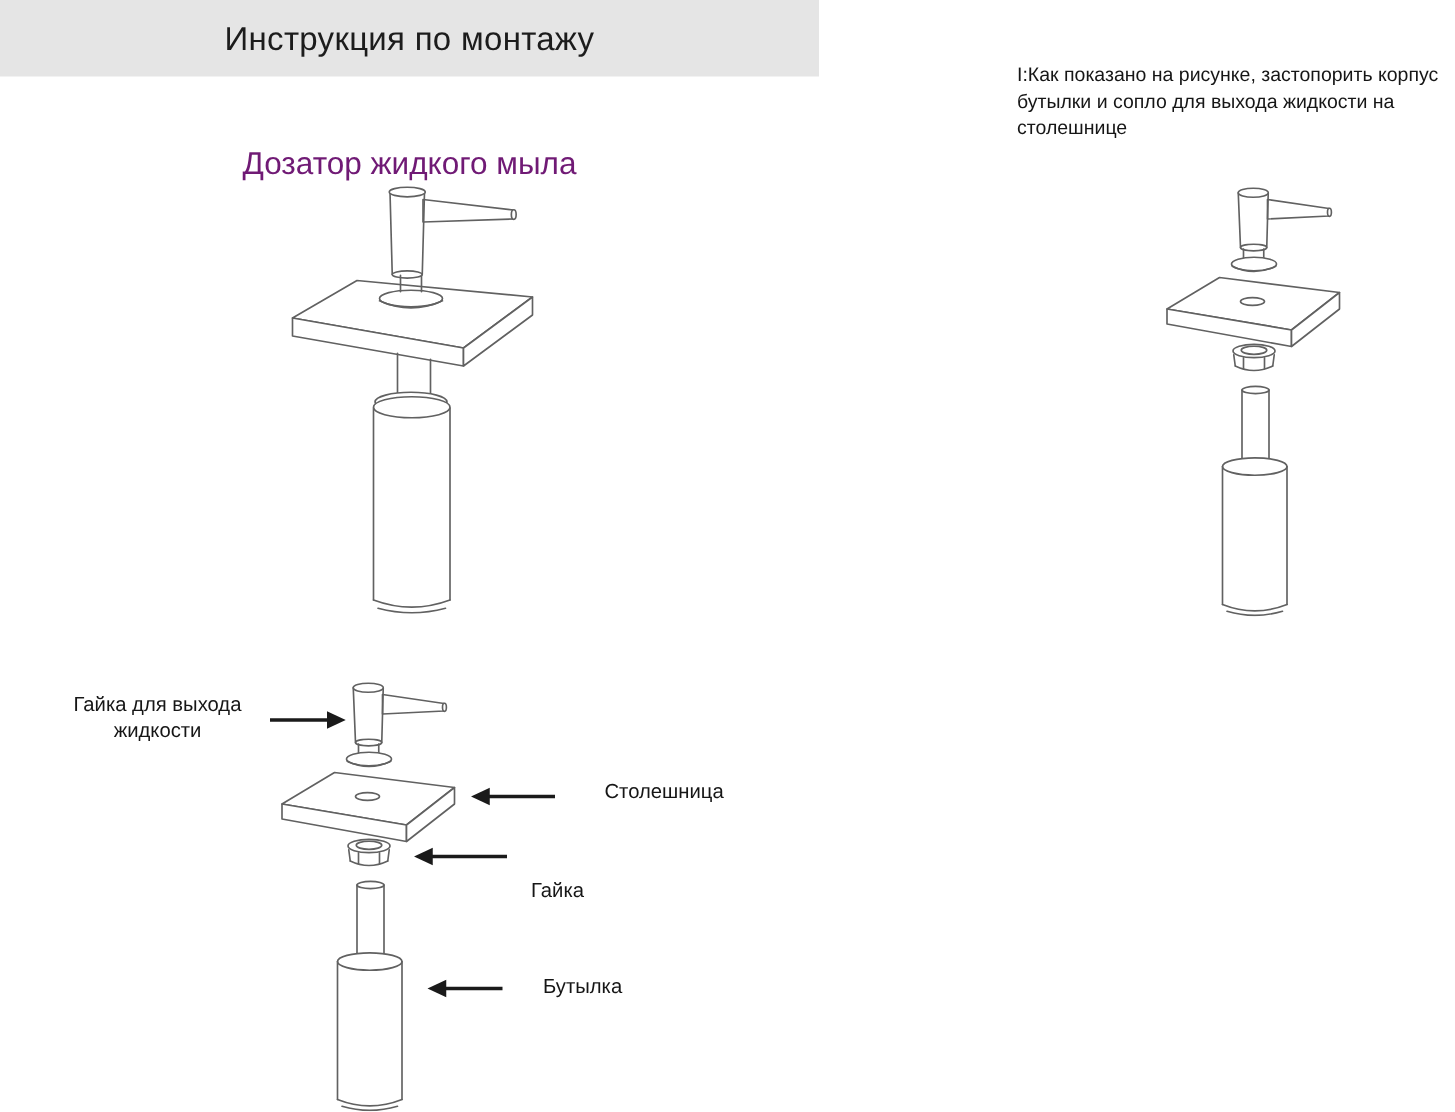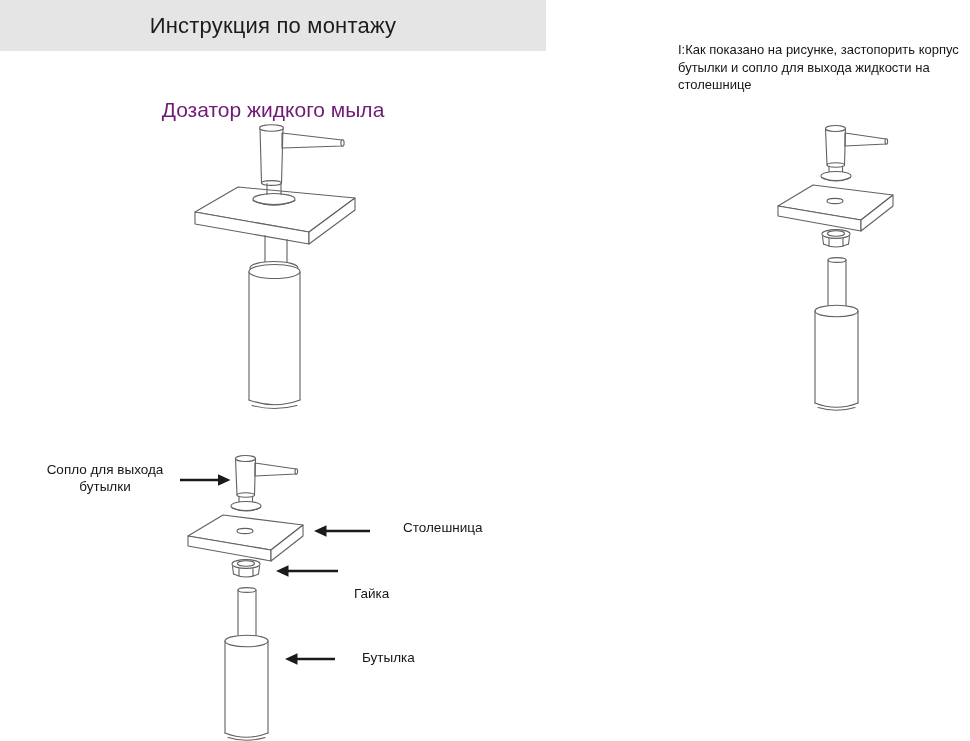--- a/index.html
+++ b/index.html
@@ -124,21 +124,21 @@
     <use href="#exploded-dispenser"></use>
   </svg>
 </div>
 
 <div class="diagram" style="left:776px;top:120px;">
   <svg width="122" height="291" viewBox="0 0 122 291">
     <use href="#exploded-dispenser"></use>
   </svg>
 </div>
 
-<div class="part-label wrap" style="left:38px;top:462px;width:134px;">Сопло для выхода бутылки</div>
+<div class="part-label wrap" style="left:38px;top:462px;width:134px;">Гайка для выхода жидкости</div>
 <div class="arrow" style="left:178px;top:473px;">
   <svg width="54" height="14" viewBox="0 0 54 14">
     <line class="arrow-ln" x1="2" y1="7" x2="40" y2="7"></line>
     <polygon class="arrow-hd" points="40,1.2 52.5,7 40,12.8"></polygon>
   </svg>
 </div>
 
 <div class="arrow" style="left:312px;top:524px;">
   <svg width="60" height="14" viewBox="0 0 60 14">
     <polygon class="arrow-hd" points="14.5,1.2 2,7 14.5,12.8"></polygon>

